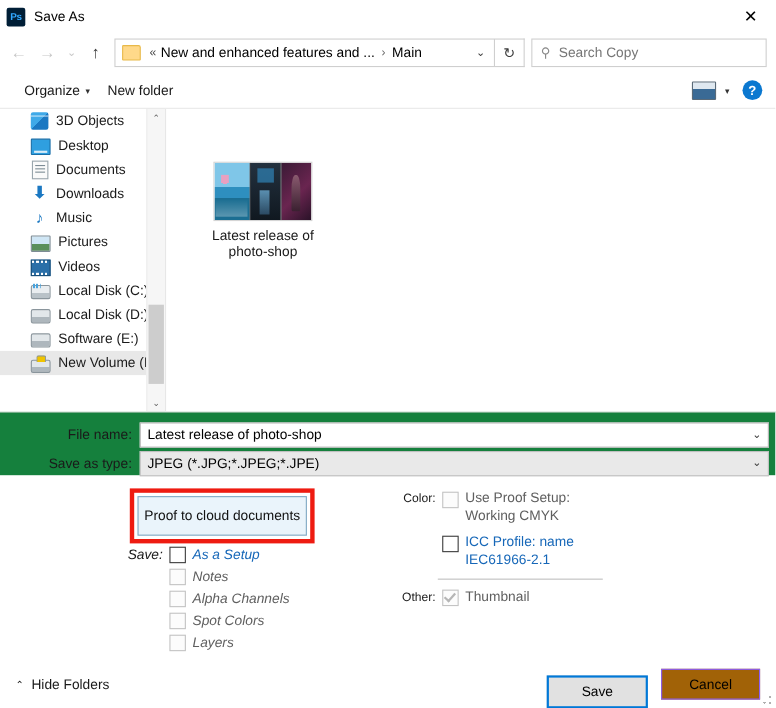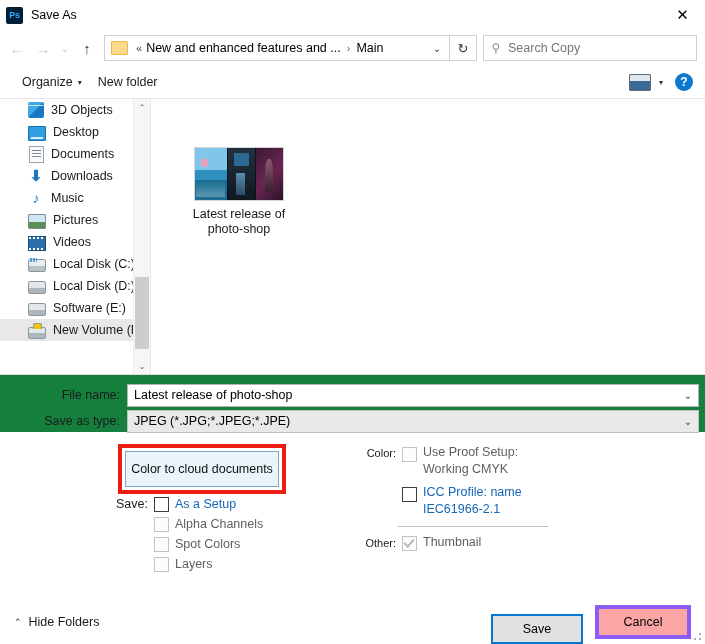--- a/index.html
+++ b/index.html
@@ -489,20 +489,21 @@
     justify-content: center;
     font-size: 12.5px;
     color: #111;
     cursor: default;
   }
 
   .save-opts {
     position: absolute;
     left: 106px;
     top: 56px;
+    font-style: italic;
   }
   .opt-row {
     display: flex;
     align-items: center;
     height: 20px;
   }
   .opt-prefix {
     width: 42px;
     text-align: right;
     padding-right: 6px;
@@ -585,22 +586,22 @@
     font-size: 9px;
     margin-right: 7px;
     color: #222;
   }
   .foot-spacer { flex: 1; }
   .btn {
     width: 88px;
     height: 26px;
     font-size: 12.5px;
     color: #000;
-    background: #fca5a5;
-    border: 4px solid #8b5cf6;
+    background: #a16207;
+    border: 1px solid #8b5cf6;
     display: flex;
     align-items: center;
     justify-content: center;
     cursor: default;
   }
   .btn.primary {
     background: #e1e1e1;
     border: 2px solid #0078d7;
     margin-right: 12px;
     margin-top: 14px;
@@ -740,28 +741,33 @@
     <div class="combo grey">
       <div class="combo-val">JPEG (*.JPG;*.JPEG;*.JPE)</div>
       <div class="combo-caret">⌄</div>
     </div>
   </div>
 </div>
 
 <div class="options">
 
   <div class="cloud-wrap">
-    <div class="cloud-btn">Color to cloud documents</div>
+    <div class="cloud-btn">Proof to cloud documents</div>
   </div>
 
   <div class="save-opts" id="save-cb-list">
       <div class="opt-row">
         <div class="opt-prefix">Save:</div>
         <div class="cb"></div>
         <div class="opt-label link">As a Setup</div>
+      </div>
+      <div class="opt-row">
+        <div class="opt-prefix"></div>
+        <div class="cb disabled"></div>
+        <div class="opt-label">Notes</div>
       </div>
       <div class="opt-row">
         <div class="opt-prefix"></div>
         <div class="cb disabled"></div>
         <div class="opt-label">Alpha Channels</div>
       </div>
       <div class="opt-row">
         <div class="opt-prefix"></div>
         <div class="cb disabled"></div>
         <div class="opt-label">Spot Colors</div>

